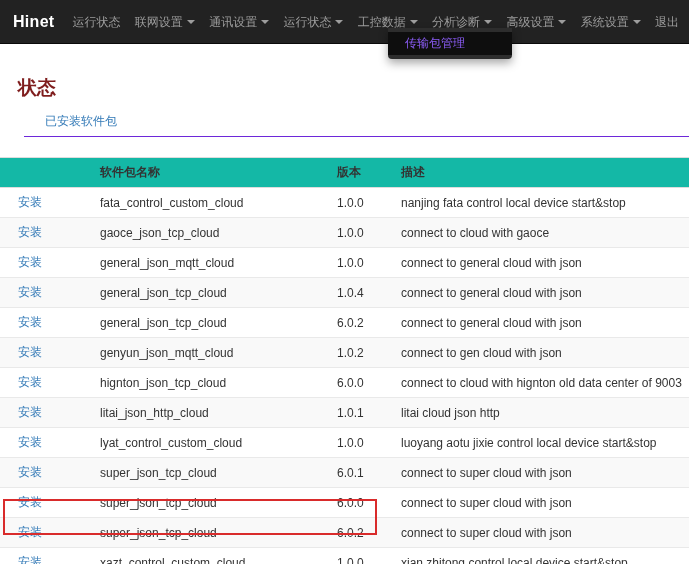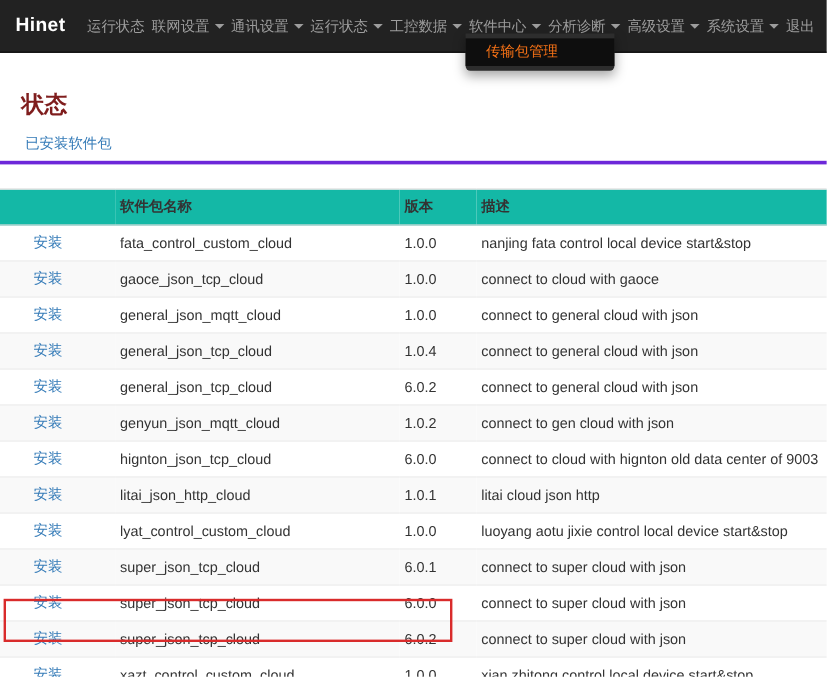--- a/index.html
+++ b/index.html
@@ -33,47 +33,47 @@
   
   .dropdown {
     position:absolute; left:388px; top:28px; width:124px;
     background:#2d2d2d; padding:4px 0; border-radius:0 0 4px 4px;
     box-shadow:0 4px 10px rgba(0,0,0,.35); z-index:30;
   }
   .dropdown-item {
     font-size:12px; color:#8e8e8e; padding:5px 17px; cursor:pointer;
     white-space:nowrap; line-height:13px;
   }
-  .dropdown-item.active { color:#f97316; background:#0e0e0e; }
+  .dropdown-item.active { color:#8b5cf6; background:#0e0e0e; }
   
   .page-title { margin:34px 0 0 18px; font-size:19px; line-height:20px; font-weight:700; color:#7f1d1d; }
   .tabs {
     display:flex; align-items:flex-end; height:33px; margin-top:6px;
-    padding-left:4px; border-bottom:3px solid #6d28d9;
+    padding-left:4px; border-bottom:1px solid #6d28d9;margin-left:24px;
   }
   .tab {
     font-size:12px; color:#337ab7; padding:7px 14px; cursor:pointer;
     line-height:13px; margin-left:2px; border:1px solid transparent;
   }
   .tab.active {
     background:#fff; border:1px solid #ddd; border-bottom:1px solid #fff;
     border-radius:4px 4px 0 0; margin-bottom:-1px;
   }
   
   table { width:100%; border-collapse:collapse; margin-top:20px; font-size:12px; table-layout:fixed; }
   col.c-action  { width:96px; }
   col.c-name    { width:237px; }
   col.c-version { width:64px; }
   thead th {
     background:#14b8a6; font-weight:700; text-align:left; height:30px;
     border-top:1px solid #ddd; border-bottom:1px solid #ddd; color:#333;
   }
   tbody td { height:30px; border-bottom:1px solid #e9e9e9; color:#333; vertical-align:middle; overflow:hidden; white-space:nowrap; }
   th, td { padding:0 8px 0 4px; }
-  th:first-child, td:first-child { padding-left:28px; }
+  th:first-child, td:first-child { padding-left:18px; }
   tbody tr.striped { background:#f9f9f9; }
   .install-link { color:#337ab7; text-decoration:none; cursor:pointer; }
   
   .red-box {
     position:absolute; left:3px; width:374px; height:36px;
     border:2.5px solid #d92b2b; z-index:15; pointer-events:none;
   }
 </style>
 </head>
 <body>
@@ -91,24 +91,20 @@
       <a class="nav-link">
         <span>通讯设置</span>
         <span class="caret"></span>
       </a>
       <a class="nav-link">
         <span>运行状态</span>
         <span class="caret"></span>
       </a>
       <a class="nav-link">
         <span>工控数据</span>
-        <span class="caret"></span>
-      </a>
-      <a class="nav-link">
-        <span>软件中心</span>
         <span class="caret"></span>
       </a>
       <a class="nav-link">
         <span>分析诊断</span>
         <span class="caret"></span>
       </a>
       <a class="nav-link">
         <span>高级设置</span>
         <span class="caret"></span>
       </a>

